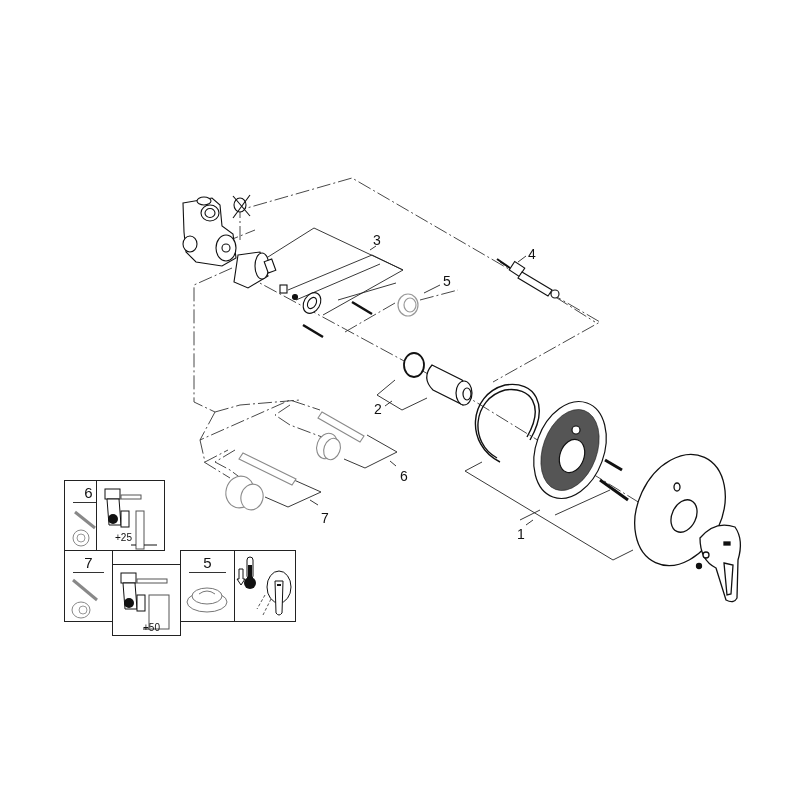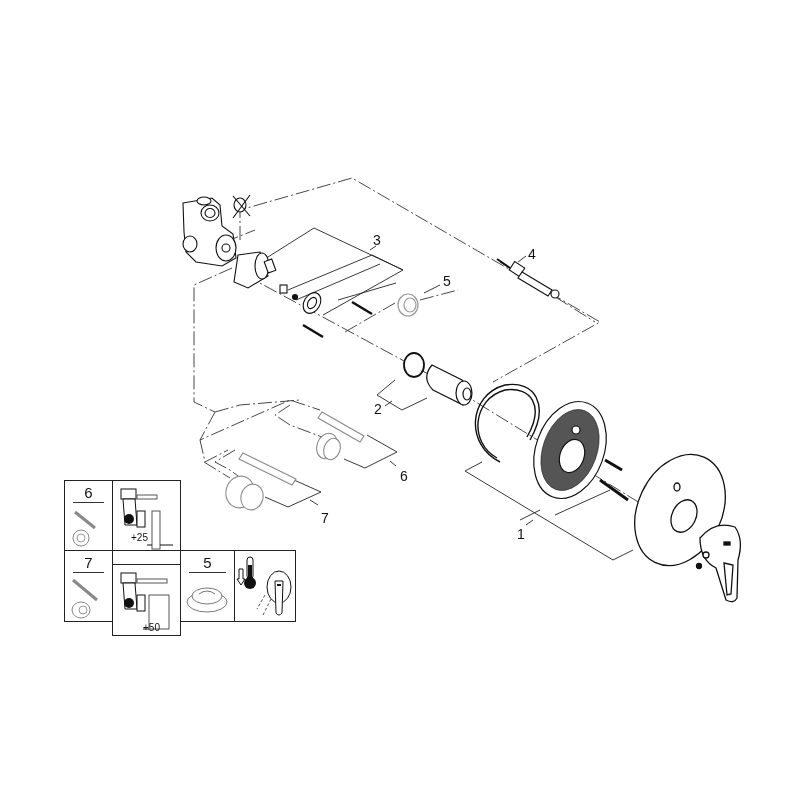--- a/index.html
+++ b/index.html
@@ -169,21 +169,21 @@
 
   <div class="cell" style="left:0; top:0; width:49px; height:71px;">
     <div class="cell-num">6</div>
     <div class="cell-rule"></div>
     <svg width="47" height="50" style="position:absolute;left:0;top:21px;">
       <line x1="10" y1="10" x2="30" y2="26" stroke="#888" stroke-width="3"></line>
       <ellipse cx="16" cy="36" rx="8" ry="8" fill="#fff" stroke="#888"></ellipse>
       <circle cx="16" cy="36" r="4" fill="none" stroke="#999"></circle>
     </svg>
   </div>
-  <div class="cell" style="left:48px; top:0; width:69px; height:71px;">
+  <div class="cell" style="left:32px; top:0; width:69px; height:71px;">
     <svg width="67" height="69" style="position:absolute;left:0;top:0;">
       <rect x="8" y="8" width="15" height="10" fill="#fff" stroke="#111"></rect>
       <polygon points="10,18 22,18 24,44 12,44" fill="#fff" stroke="#111"></polygon>
       <circle cx="16" cy="38" r="5" fill="#111"></circle>
       <rect x="24" y="14" width="20" height="4" fill="#fff" stroke="#555"></rect>
       <rect x="24" y="30" width="8" height="16" fill="#fff" stroke="#111"></rect>
       <rect x="39" y="30" width="8" height="38" fill="#fff" stroke="#555"></rect>
       <line x1="34" y1="64" x2="39" y2="64" stroke="#111"></line>
       <line x1="47" y1="64" x2="60" y2="64" stroke="#111"></line>
     </svg>

